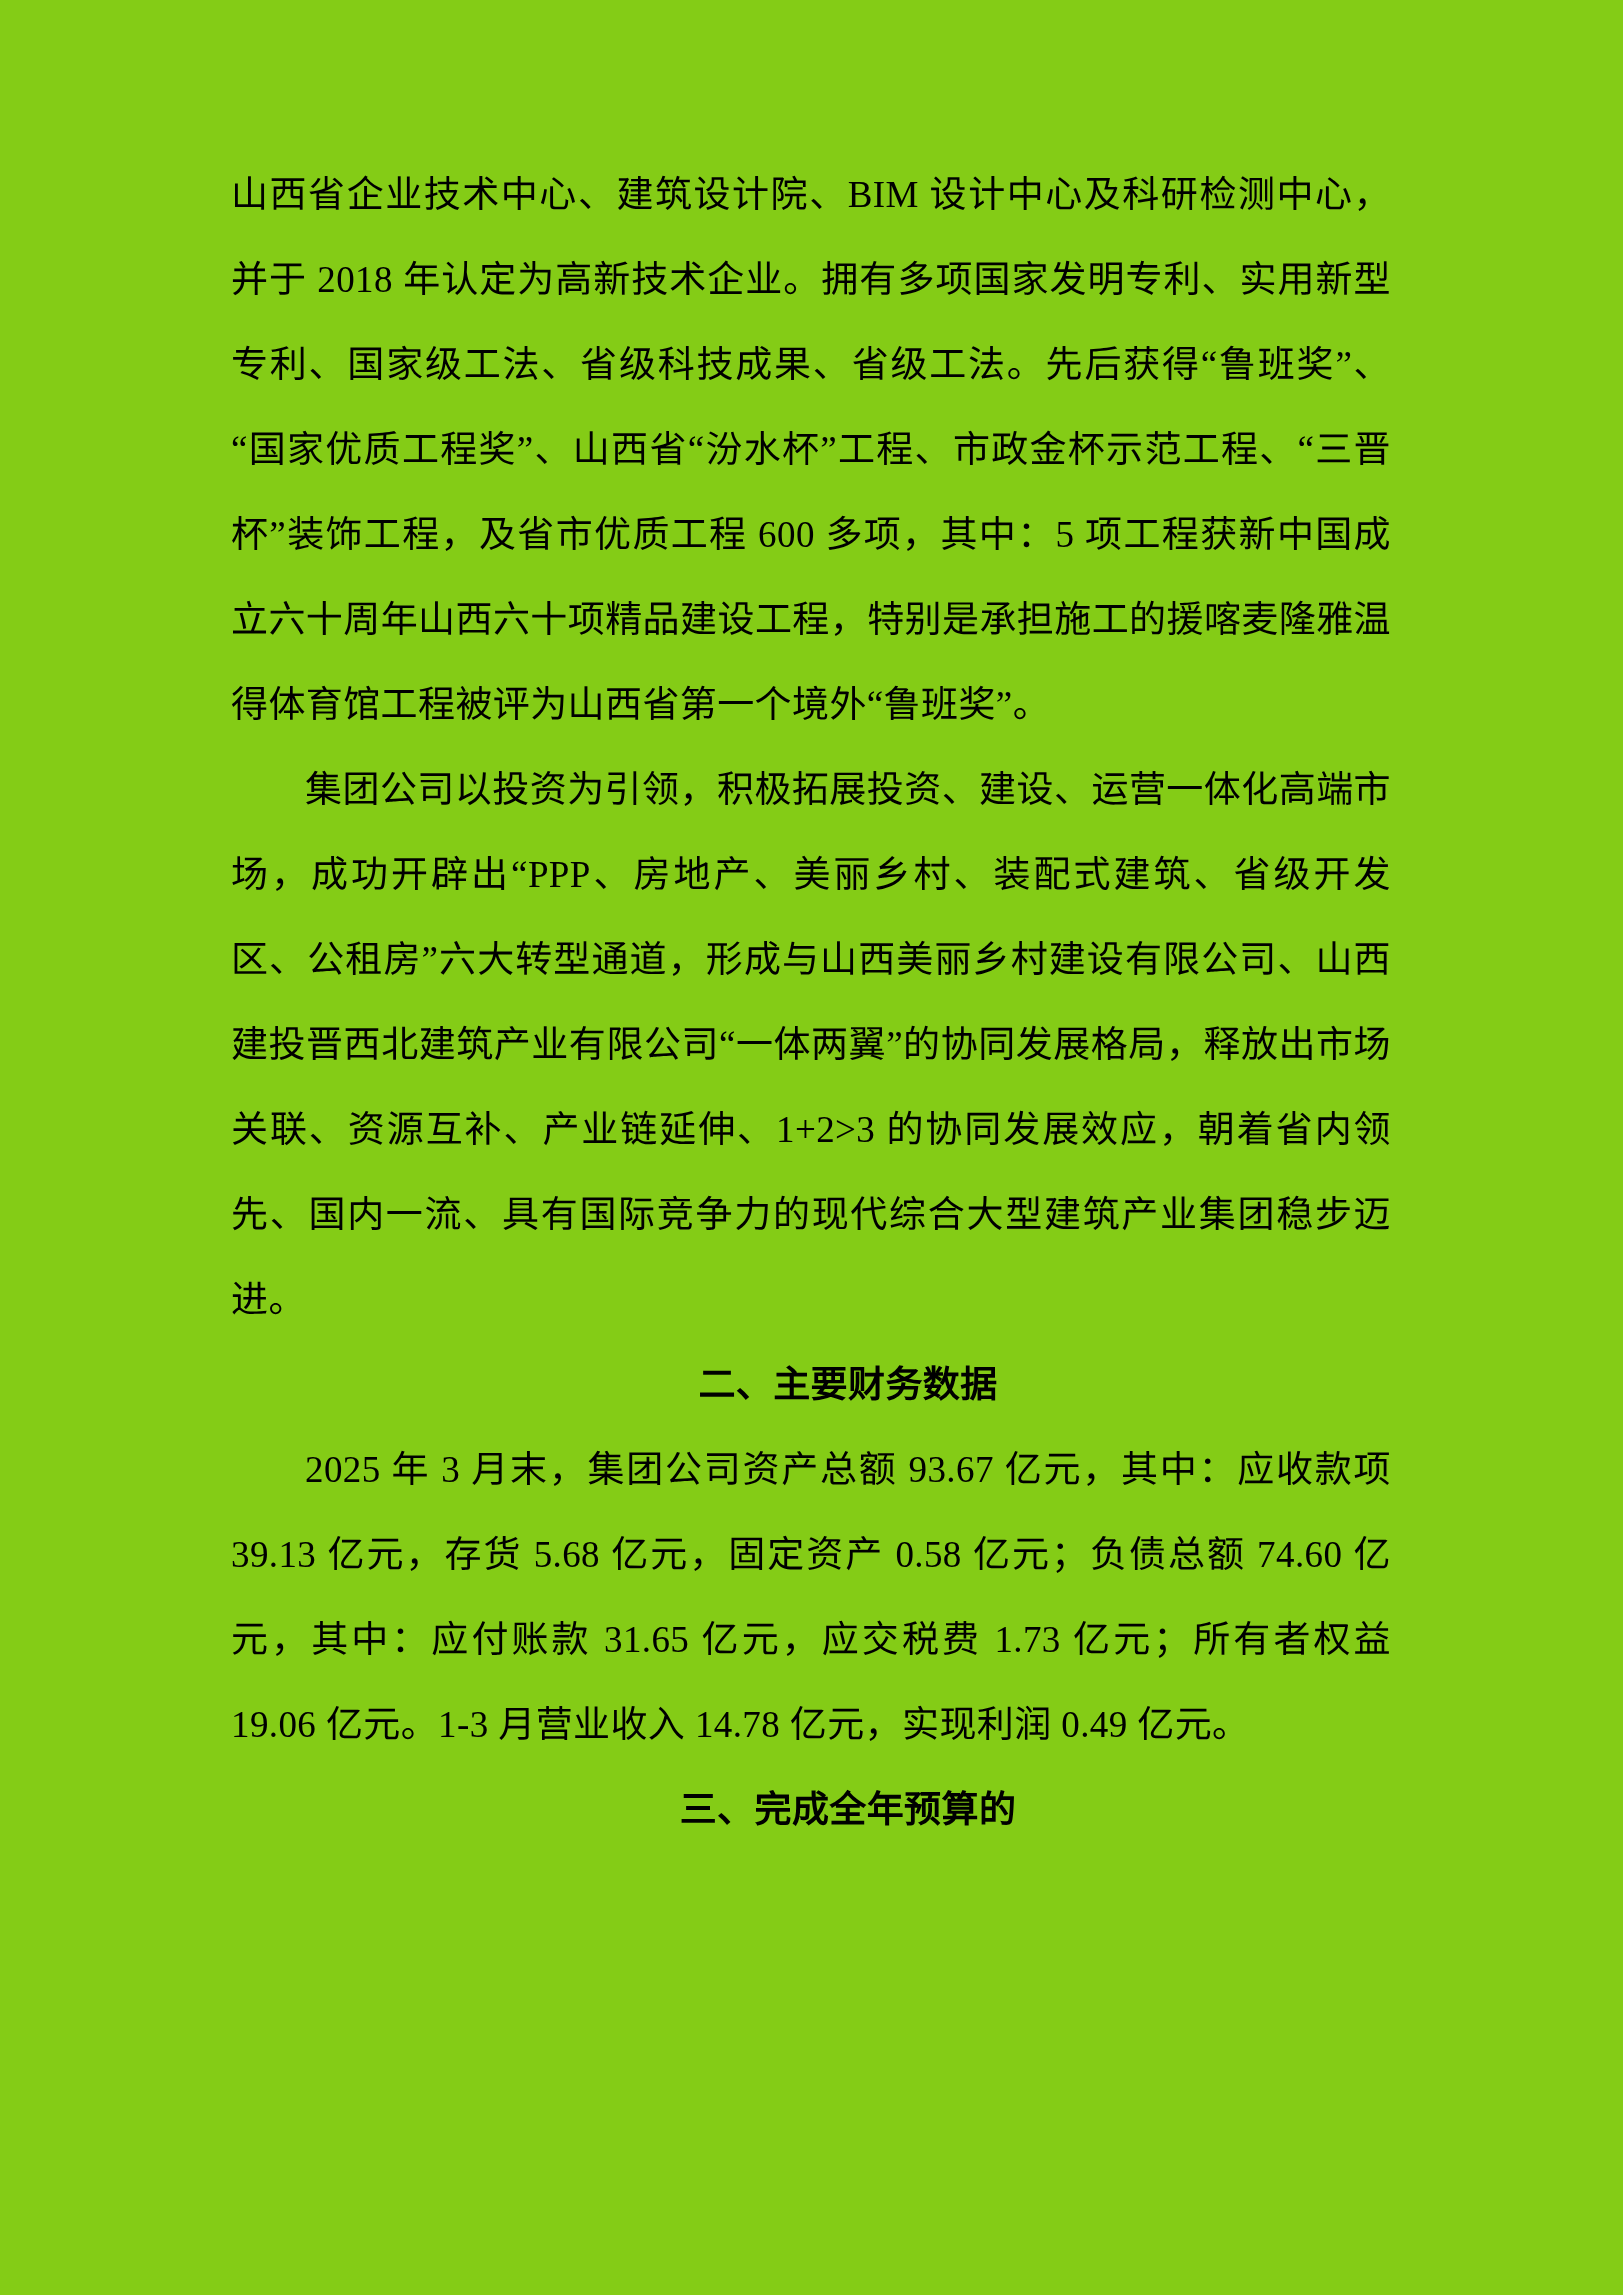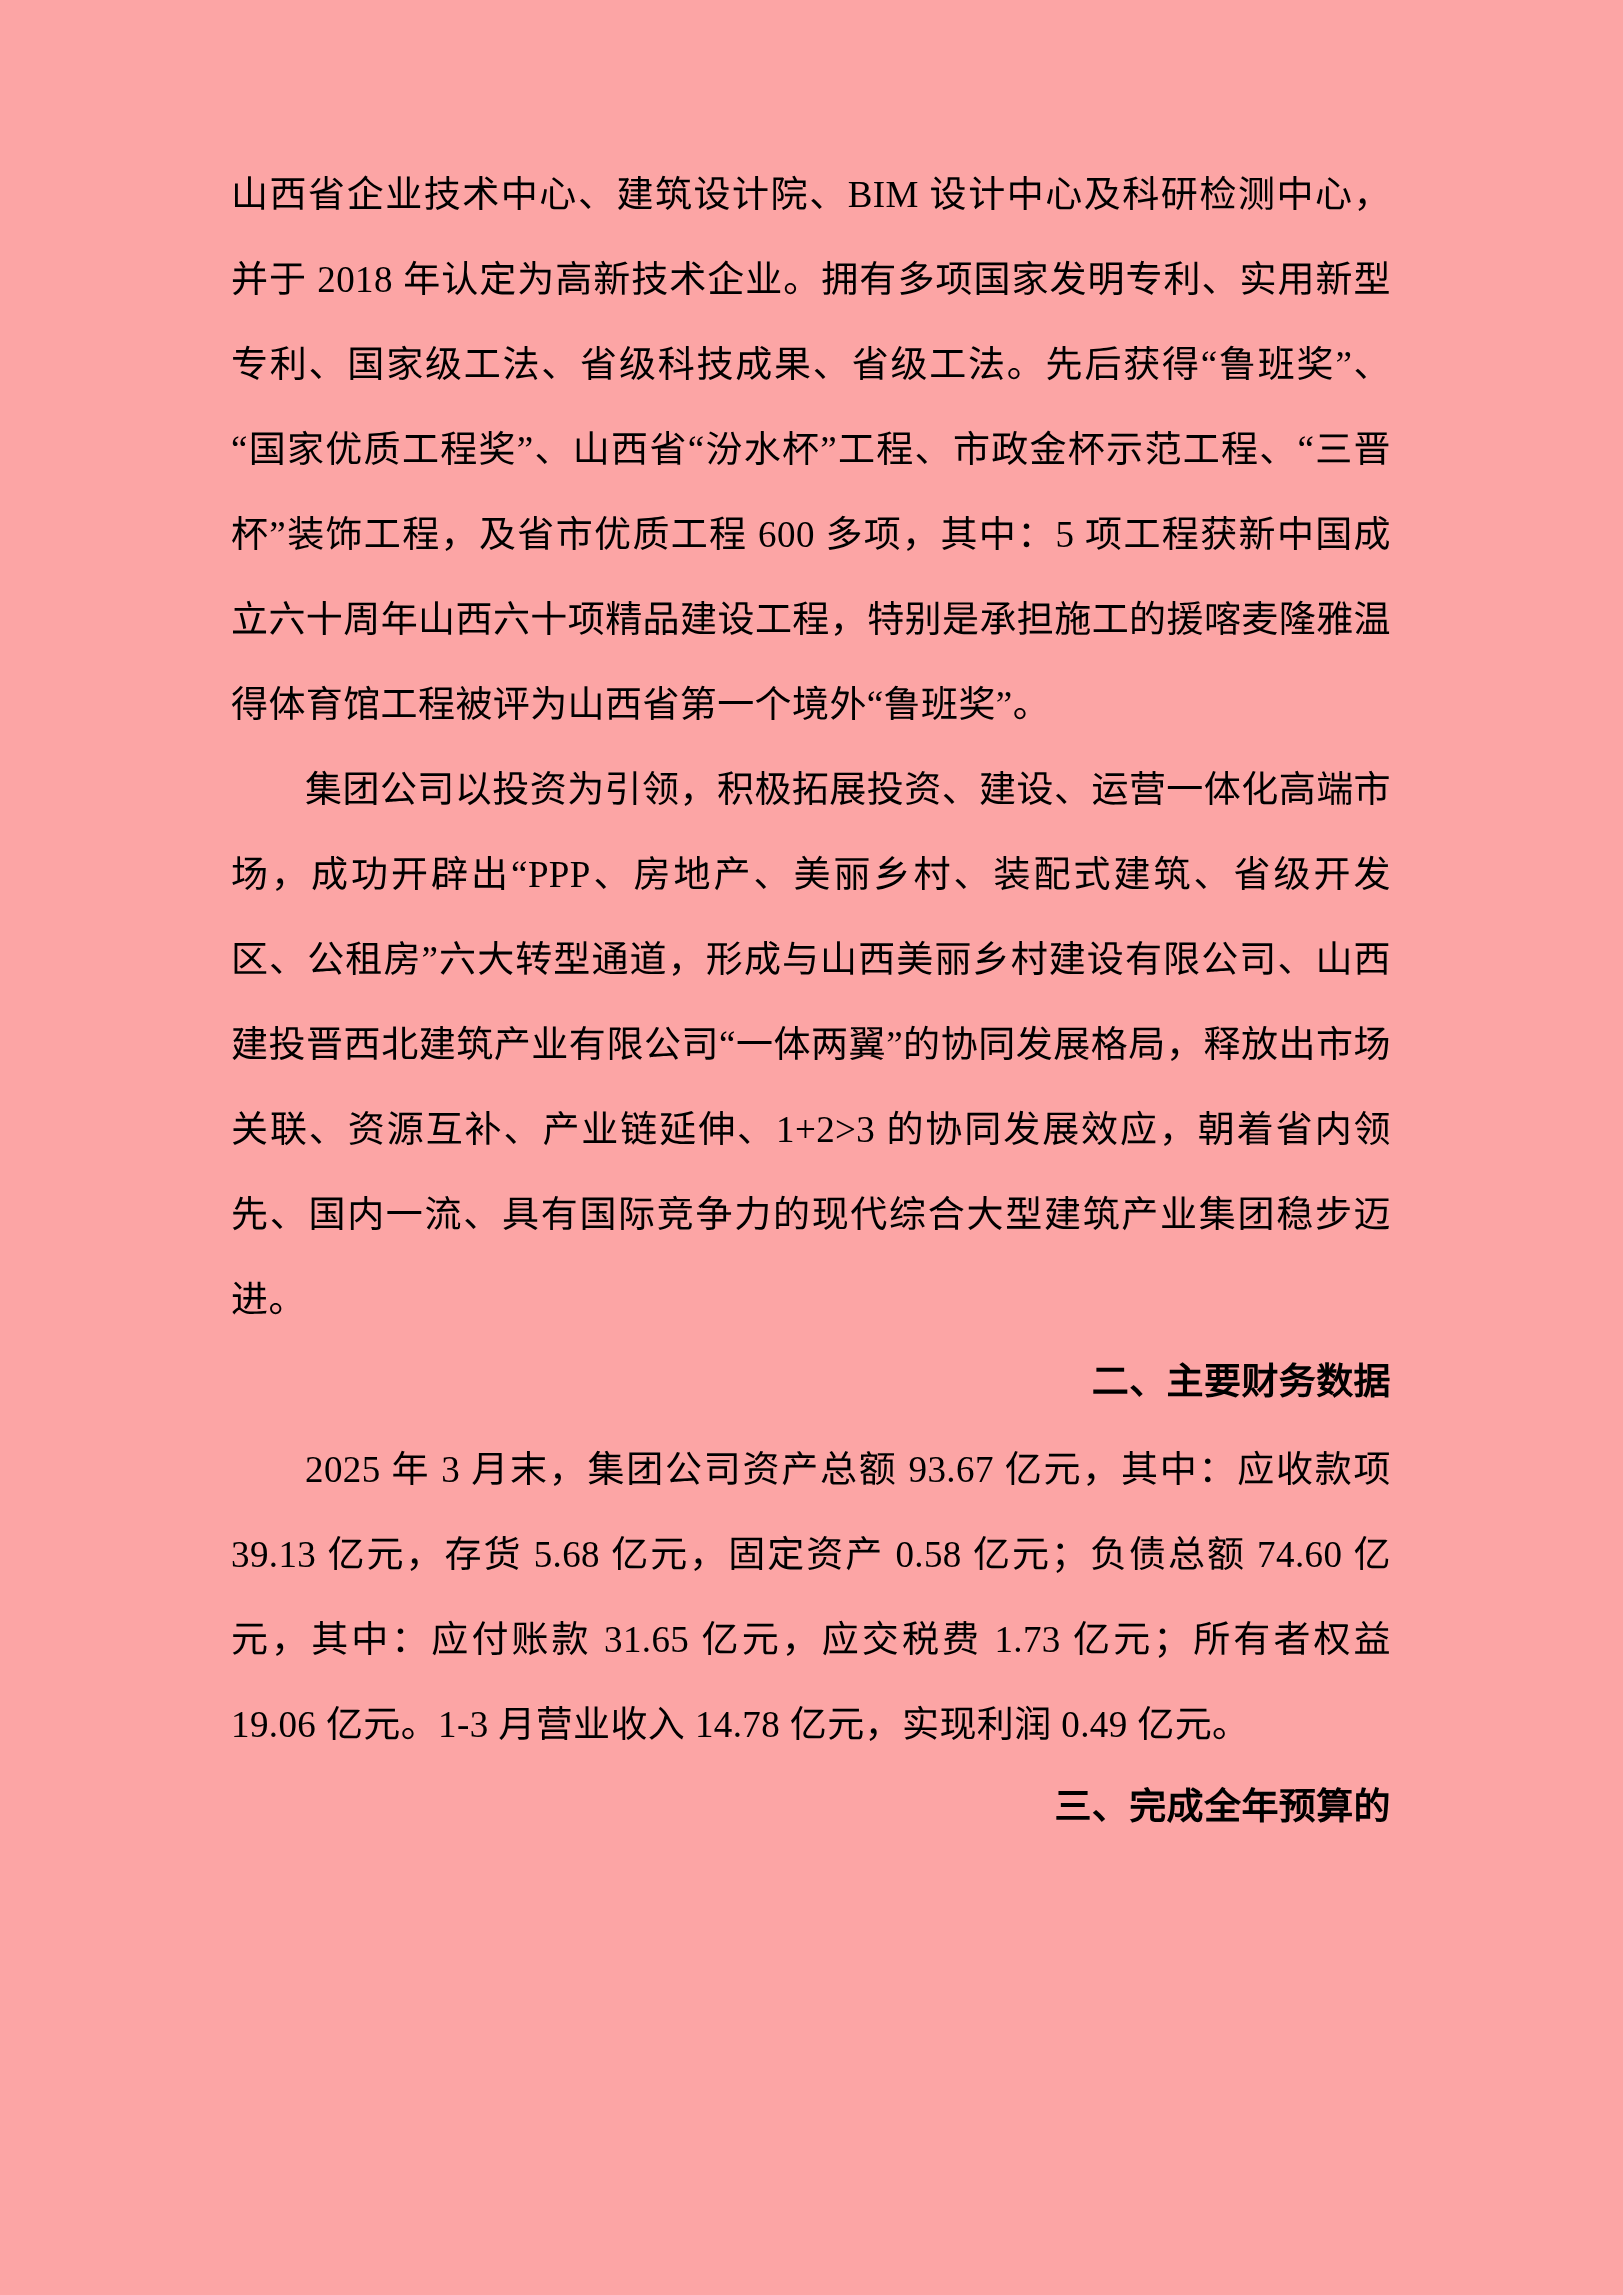--- a/index.html
+++ b/index.html
@@ -14,21 +14,21 @@
     position: relative;
     overflow: hidden;
     font-family: "Liberation Serif", "DejaVu Serif", serif;
   }
   .page {
     position: absolute;
     left: 0;
     top: 0;
     width: 1623px;
     height: 2295px;
-    background: #fca5a5;
+    background: #84cc16;
   }
   .content {
     position: absolute;
     left: 231px;
     top: 152px;
     width: 1160px;
     color: #000000;
     font-size: 37px;
     line-height: 85px;
     text-align: justify;
@@ -42,22 +42,22 @@
   .para.no-indent {
     text-indent: 0;
   }
   .heading {
     margin: 0;
     padding: 0;
     text-indent: 2em;
     font-size: 37px;
     line-height: 85px;
     font-weight: bold;
-    font-family: Liberation Mono, monospace;
-    text-align: right;
+    font-family: Liberation Serif, serif;
+    text-align: center;
   }
 </style>
 </head>
 <body>
 
 <div class="page">
   <div class="content">
     <p class="para no-indent">山西省企业技术中心、建筑设计院、BIM 设计中心及科研检测中心，并于 2018 年认定为高新技术企业。拥有多项国家发明专利、实用新型专利、国家级工法、省级科技成果、省级工法。先后获得“鲁班奖”、“国家优质工程奖”、山西省“汾水杯”工程、市政金杯示范工程、“三晋杯”装饰工程，及省市优质工程 600 多项，其中：5 项工程获新中国成立六十周年山西六十项精品建设工程，特别是承担施工的援喀麦隆雅温得体育馆工程被评为山西省第一个境外“鲁班奖”。</p>
     <p class="para">集团公司以投资为引领，积极拓展投资、建设、运营一体化高端市场，成功开辟出“PPP、房地产、美丽乡村、装配式建筑、省级开发区、公租房”六大转型通道，形成与山西美丽乡村建设有限公司、山西建投晋西北建筑产业有限公司“一体两翼”的协同发展格局，释放出市场关联、资源互补、产业链延伸、1+2&gt;3 的协同发展效应，朝着省内领先、国内一流、具有国际竞争力的现代综合大型建筑产业集团稳步迈进。</p>
     <h2 class="heading">二、主要财务数据</h2>

